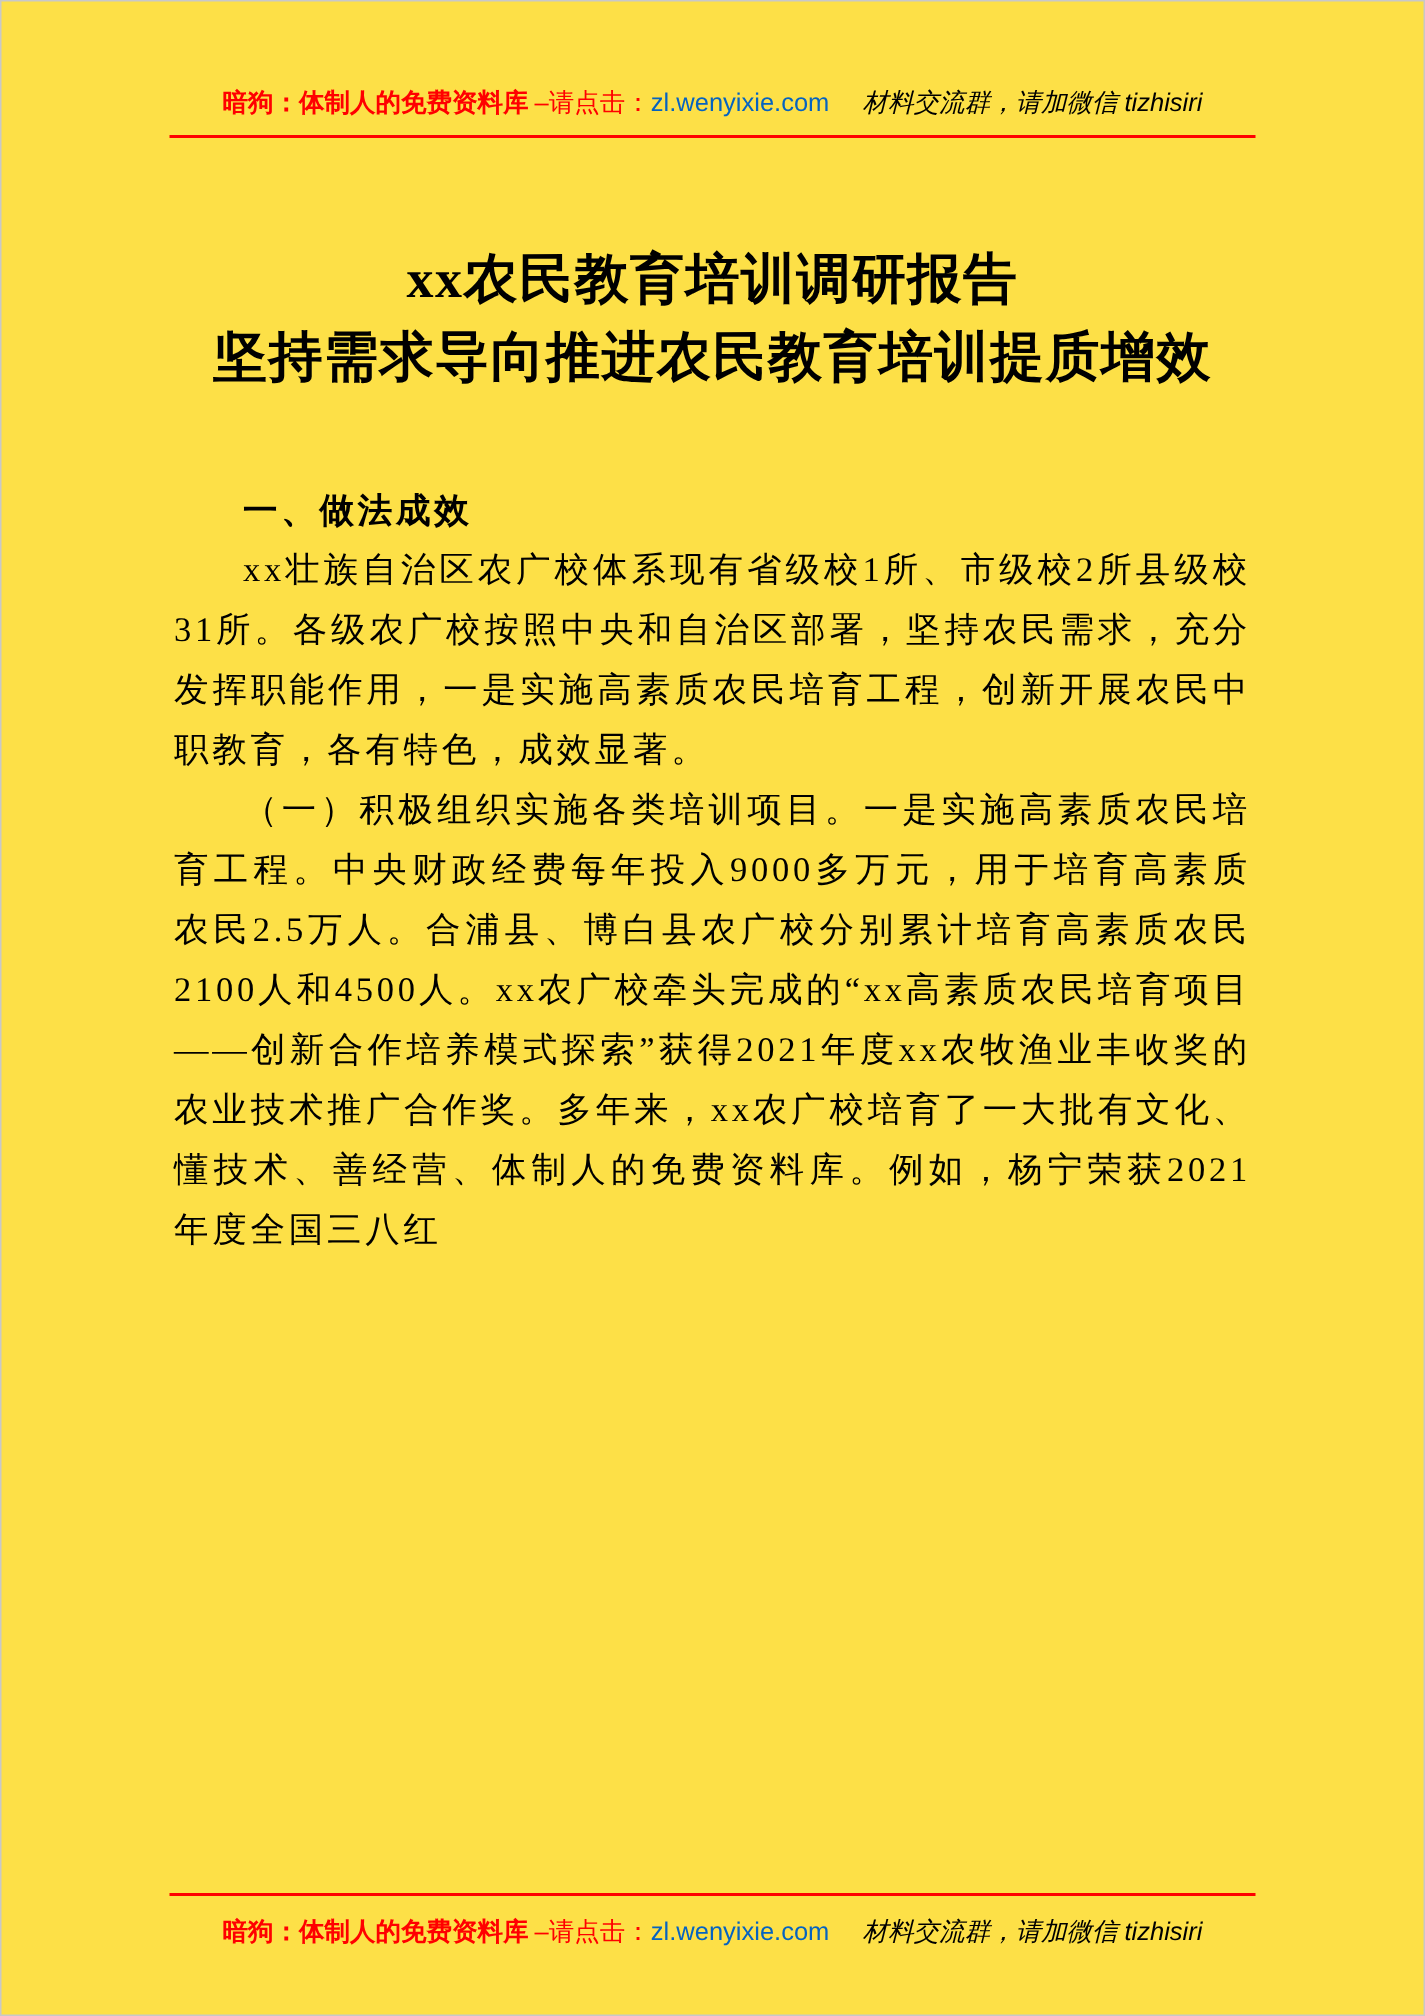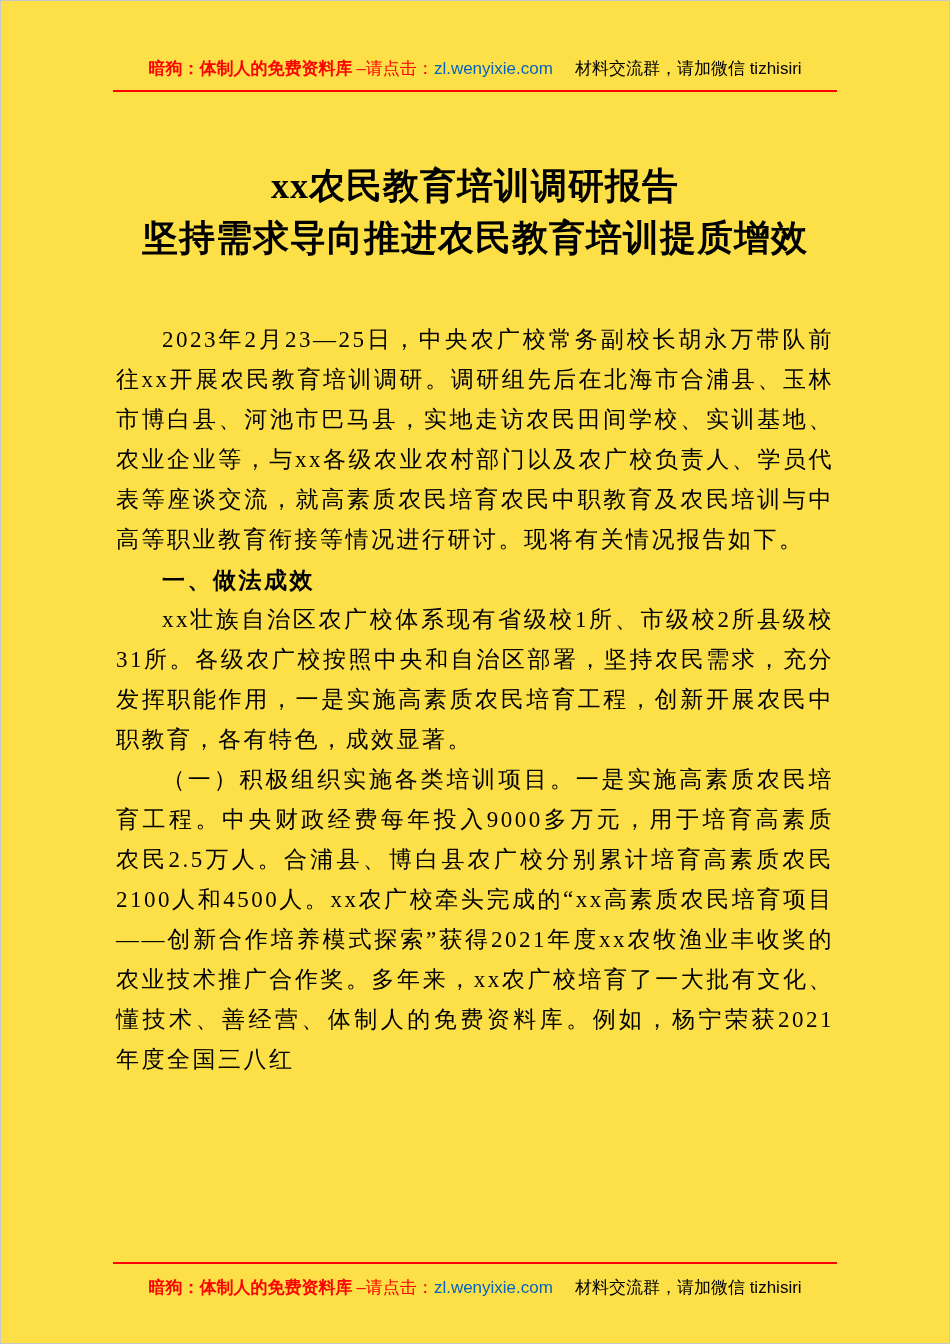--- a/index.html
+++ b/index.html
@@ -46,20 +46,21 @@
     margin-left: 4px;
   }
   .banner .site-link {
     color: var(--color-link-blue, #0563c1);
     text-decoration: none;
     cursor: pointer;
   }
   .banner .suffix {
     color: var(--color-text-black, #000);
     margin-left: 22px;
+    font-style: italic;
   }
   
   .content { padding: 0 115px; }
   .doc-title {
     margin-top: 68px;
     font-size: 36px;
     line-height: 52px;
     font-weight: 700;
     text-align: center;
     letter-spacing: 1px;
@@ -97,21 +98,20 @@
     <div class="red-rule"></div>
   </header>
 
   <main class="content">
     <h1 class="doc-title">
       <span class="title-line">xx农民教育培训调研报告</span>
       <span class="title-line">坚持需求导向推进农民教育培训提质增效</span>
     </h1>
 
     <div class="body-text">
-      <p class="para">2023年2月23—25日，中央农广校常务副校长胡永万带队前往xx开展农民教育培训调研。调研组先后在北海市合浦县、玉林市博白县、河池市巴马县，实地走访农民田间学校、实训基地、农业企业等，与xx各级农业农村部门以及农广校负责人、学员代表等座谈交流，就高素质农民培育农民中职教育及农民培训与中高等职业教育衔接等情况进行研讨。现将有关情况报告如下。</p>
       <h2 class="section-heading">一、做法成效</h2>
       <p class="para">xx壮族自治区农广校体系现有省级校1所、市级校2所县级校31所。各级农广校按照中央和自治区部署，坚持农民需求，充分发挥职能作用，一是实施高素质农民培育工程，创新开展农民中职教育，各有特色，成效显著。</p>
       <p class="para">（一）积极组织实施各类培训项目。一是实施高素质农民培育工程。中央财政经费每年投入9000多万元，用于培育高素质农民2.5万人。合浦县、博白县农广校分别累计培育高素质农民2100人和4500人。xx农广校牵头完成的“xx高素质农民培育项目——创新合作培养模式探索”获得2021年度xx农牧渔业丰收奖的农业技术推广合作奖。多年来，xx农广校培育了一大批有文化、懂技术、善经营、体制人的免费资料库。例如，杨宁荣获2021年度全国三八红</p>
     </div>
   </main>
 
   <footer class="banner bottom">
     <div class="red-rule"></div>
     <div class="banner-row">
       <span class="brand">暗狗：体制人的免费资料库</span>

